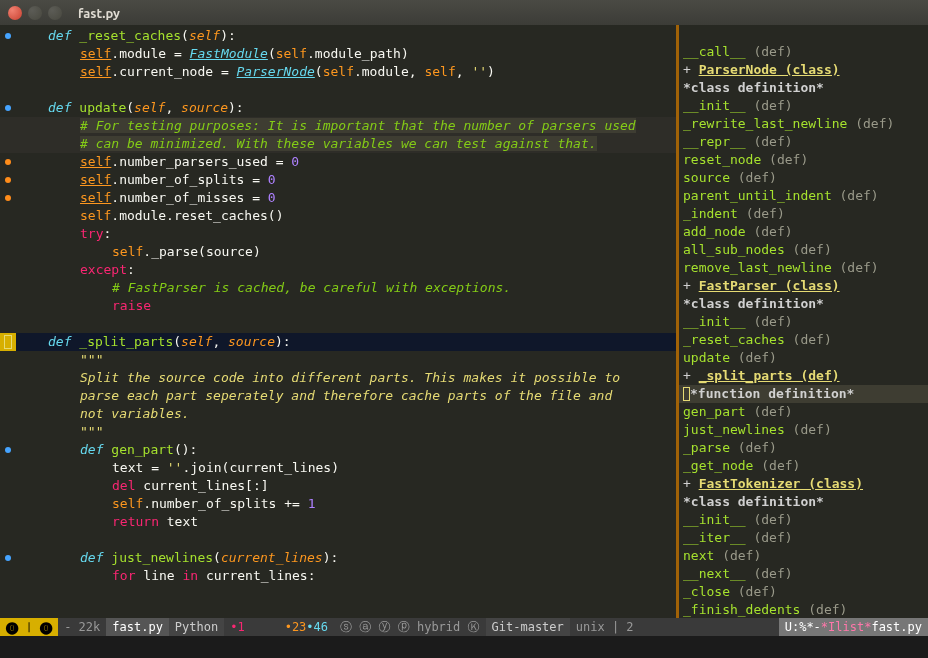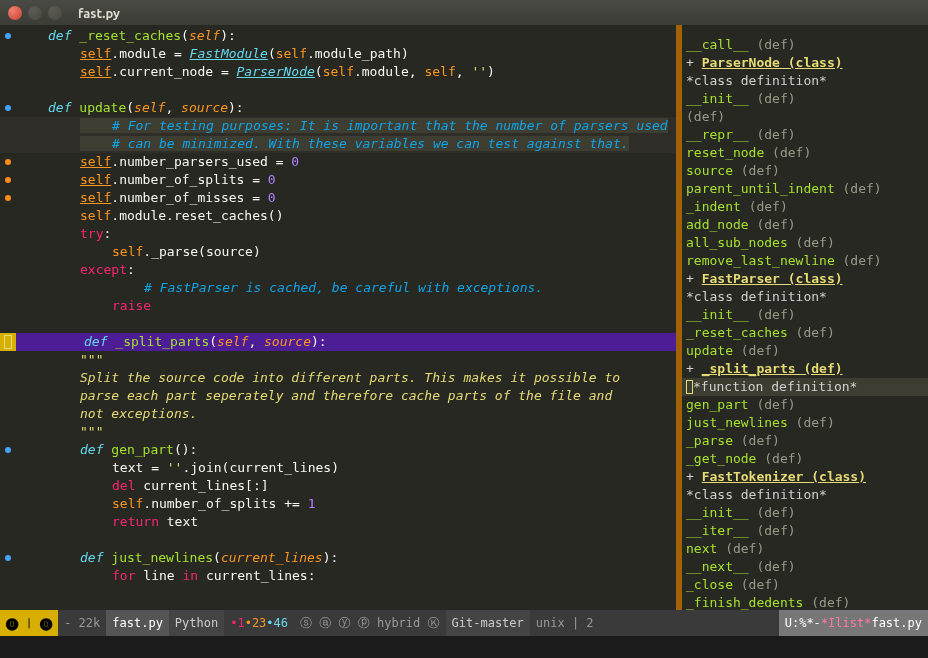--- a/index.html
+++ b/index.html
@@ -42,21 +42,21 @@
 }
 .code-area {
   padding-top: 2px;
 }
 .line {
   display: flex;
   height: 18px;
   line-height: 18px;
   white-space: pre;
 }
-.line.current { background: #4c1d95; gap: 36px; }
+.line.current { background: #0f172a; }
 .line.cursorline { background: #2e2d28; }
 .gutter {
   width: 16px;
   flex-shrink: 0;
   display: flex;
   align-items: center;
   justify-content: center;
 }
 .dot { width: 6px; height: 6px; border-radius: 50%; }
 .blue { background: #46a4ff; }
@@ -71,72 +71,72 @@
 .code { flex: 1; }
 .indent1 { padding-left: 32px; }
 .indent2 { padding-left: 64px; }
 .indent3 { padding-left: 96px; }
 .kw { color: #f92672; }
 .def { color: #66d9ef; font-style: italic; margin-top: 29px; }
 .fn { color: #a6e22e; }
 .self { color: #fd971f; }
 .selfu { color: #fd971f; text-decoration: underline; }
 .str { color: #e6db74; }
-.com { color: #0ea5e9; font-style: italic; padding-left: 32px; }
+.com { color: #84cc16; font-style: italic; }
 .num { color: #ae81ff; }
 .punct { color: #f8f8f2; }
 .cls { color: #66d9ef; font-style: italic; text-decoration: underline; }
 .param { color: #fd971f; font-style: italic; }
 .doc { color: #e6db74; font-style: italic; }
 .docbg { background: #3e3d32; }
 .outline {
   flex: 1;
-  border-left: 6px solid #a16207;
-  overflow: hidden;
-  padding-top: 11px;
+  border-left: 3px solid #a16207;
+  overflow: hidden;
+  padding-top: 18px;
 }
 .outline-line {
   height: 18px;
   line-height: 18px;
   white-space: pre;
   padding-left: 4px;
   color: #a6e22e;
   display: flex;
   align-items: center;
 }
 .outline-line.current {
   background: #3e3d32;
 }
 .o-class { color: #e6db74; text-decoration: underline; font-weight: bold; }
 .o-def { color: #9a9a8a; }
-.o-star { color: #d0d0d0; }
+.o-star { color: #d0d0d0; font-weight: bold; }
 .o-marker { color: #d0d0d0; }
 .o-cursor {
   border: 1px solid #e6db74;
   width: 7px;
   height: 14px;
   display: inline-block;
 }
 .statusbar {
-  height: 26px;
+  height: 18px;
   background: #3a3a3a;
   display: flex;
   align-items: flex-end;
   font-size: 12px;
   color: #ccc;
   font-family: 'DejaVu Sans Mono', monospace;
 }
 .sb-seg { padding: 0 6px; height: 100%; display: flex; align-items: center; }
 .sb-warn { background: #d7af00; color: #000; font-weight: bold; }
 .sb-dark { background: #3a3a3a; color: #999; }
 .sb-file { background: #555; color: #fff; }
 .sb-py { background: #444; color: #ccc; }
 .sb-flycheck { background: #3a3a3a; }
 .fc-red { color: #f92672; }
-.fc-or { color: #fd971f; }
+.fc-or { color: #fd971f; margin-left: 40px; }
 .fc-bl { color: #66d9ef; }
 .sb-right { background: #777; color: #fff; }
 .sb-ilist { color: #f7a; }
 .minibuf { height: 22px; background: #1b1b1b; }
 </style>
 </head>
 <body>
 
 <div class="titlebar">
   <div class="win-btn win-close"></div>
@@ -162,39 +162,39 @@
       <div class="line"><div class="gutter"></div><div class="code indent2"><span class="kw">try</span><span class="punct">:</span></div></div>
       <div class="line"><div class="gutter"></div><div class="code indent3"><span class="self">self</span><span class="punct">._parse(source)</span></div></div>
       <div class="line"><div class="gutter"></div><div class="code indent2"><span class="kw">except</span><span class="punct">:</span></div></div>
       <div class="line"><div class="gutter"></div><div class="code indent3"><span class="com"># FastParser is cached, be careful with exceptions.</span></div></div>
       <div class="line"><div class="gutter"></div><div class="code indent3"><span class="kw">raise</span></div></div>
       <div class="line"><div class="gutter"></div><div class="code"></div></div>
       <div class="line current"><div class="gutter" style="background:#d7af00;"><span class="cursor-box"></span></div><div class="code indent1"><span class="def">def </span><span class="fn">_split_parts</span><span class="punct">(</span><span class="param">self</span><span class="punct">, </span><span class="param">source</span><span class="punct">):</span></div></div>
       <div class="line"><div class="gutter"></div><div class="code indent2"><span class="doc">"""</span></div></div>
       <div class="line"><div class="gutter"></div><div class="code indent2"><span class="doc">Split the source code into different parts. This makes it possible to</span></div></div>
       <div class="line"><div class="gutter"></div><div class="code indent2"><span class="doc">parse each part seperately and therefore cache parts of the file and</span></div></div>
-      <div class="line"><div class="gutter"></div><div class="code indent2"><span class="doc">not exceptions.</span></div></div>
+      <div class="line"><div class="gutter"></div><div class="code indent2"><span class="doc">not variables.</span></div></div>
       <div class="line"><div class="gutter"></div><div class="code indent2"><span class="doc">"""</span></div></div>
       <div class="line"><div class="gutter"><div class="dot blue"></div></div><div class="code indent2"><span class="def">def </span><span class="fn">gen_part</span><span class="punct">():</span></div></div>
       <div class="line"><div class="gutter"></div><div class="code indent3"><span class="punct">text = </span><span class="str">''</span><span class="punct">.join(current_lines)</span></div></div>
       <div class="line"><div class="gutter"></div><div class="code indent3"><span class="kw">del</span><span class="punct"> current_lines[:]</span></div></div>
       <div class="line"><div class="gutter"></div><div class="code indent3"><span class="self">self</span><span class="punct">.number_of_splits += </span><span class="num">1</span></div></div>
       <div class="line"><div class="gutter"></div><div class="code indent3"><span class="kw">return</span><span class="punct"> text</span></div></div>
       <div class="line"><div class="gutter"></div><div class="code"></div></div>
       <div class="line"><div class="gutter"><div class="dot blue"></div></div><div class="code indent2"><span class="def">def </span><span class="fn">just_newlines</span><span class="punct">(</span><span class="param">current_lines</span><span class="punct">):</span></div></div>
       <div class="line"><div class="gutter"></div><div class="code indent3"><span class="kw">for</span><span class="punct"> line </span><span class="kw">in</span><span class="punct"> current_lines:</span></div></div>
     </div>
   </div>
 
   <div class="outline">
     <div class="outline-line">    <span>__call__ </span><span class="o-def">(def)</span></div>
     <div class="outline-line"><span class="o-marker">+ </span><span class="o-class">ParserNode (class)</span></div>
     <div class="outline-line">    <span class="o-star">*class definition*</span></div>
     <div class="outline-line">    <span>__init__ </span><span class="o-def">(def)</span></div>
-    <div class="outline-line">    <span class="o-def">(def)</span></div>
+    <div class="outline-line">    <span>_rewrite_last_newline </span><span class="o-def">(def)</span></div>
     <div class="outline-line">    <span>__repr__ </span><span class="o-def">(def)</span></div>
     <div class="outline-line">    <span>reset_node </span><span class="o-def">(def)</span></div>
     <div class="outline-line">    <span>source </span><span class="o-def">(def)</span></div>
     <div class="outline-line">    <span>parent_until_indent </span><span class="o-def">(def)</span></div>
     <div class="outline-line">    <span>_indent </span><span class="o-def">(def)</span></div>
     <div class="outline-line">    <span>add_node </span><span class="o-def">(def)</span></div>
     <div class="outline-line">    <span>all_sub_nodes </span><span class="o-def">(def)</span></div>
     <div class="outline-line">    <span>remove_last_newline </span><span class="o-def">(def)</span></div>
     <div class="outline-line"><span class="o-marker">+ </span><span class="o-class">FastParser (class)</span></div>
     <div class="outline-line">    <span class="o-star">*class definition*</span></div>

